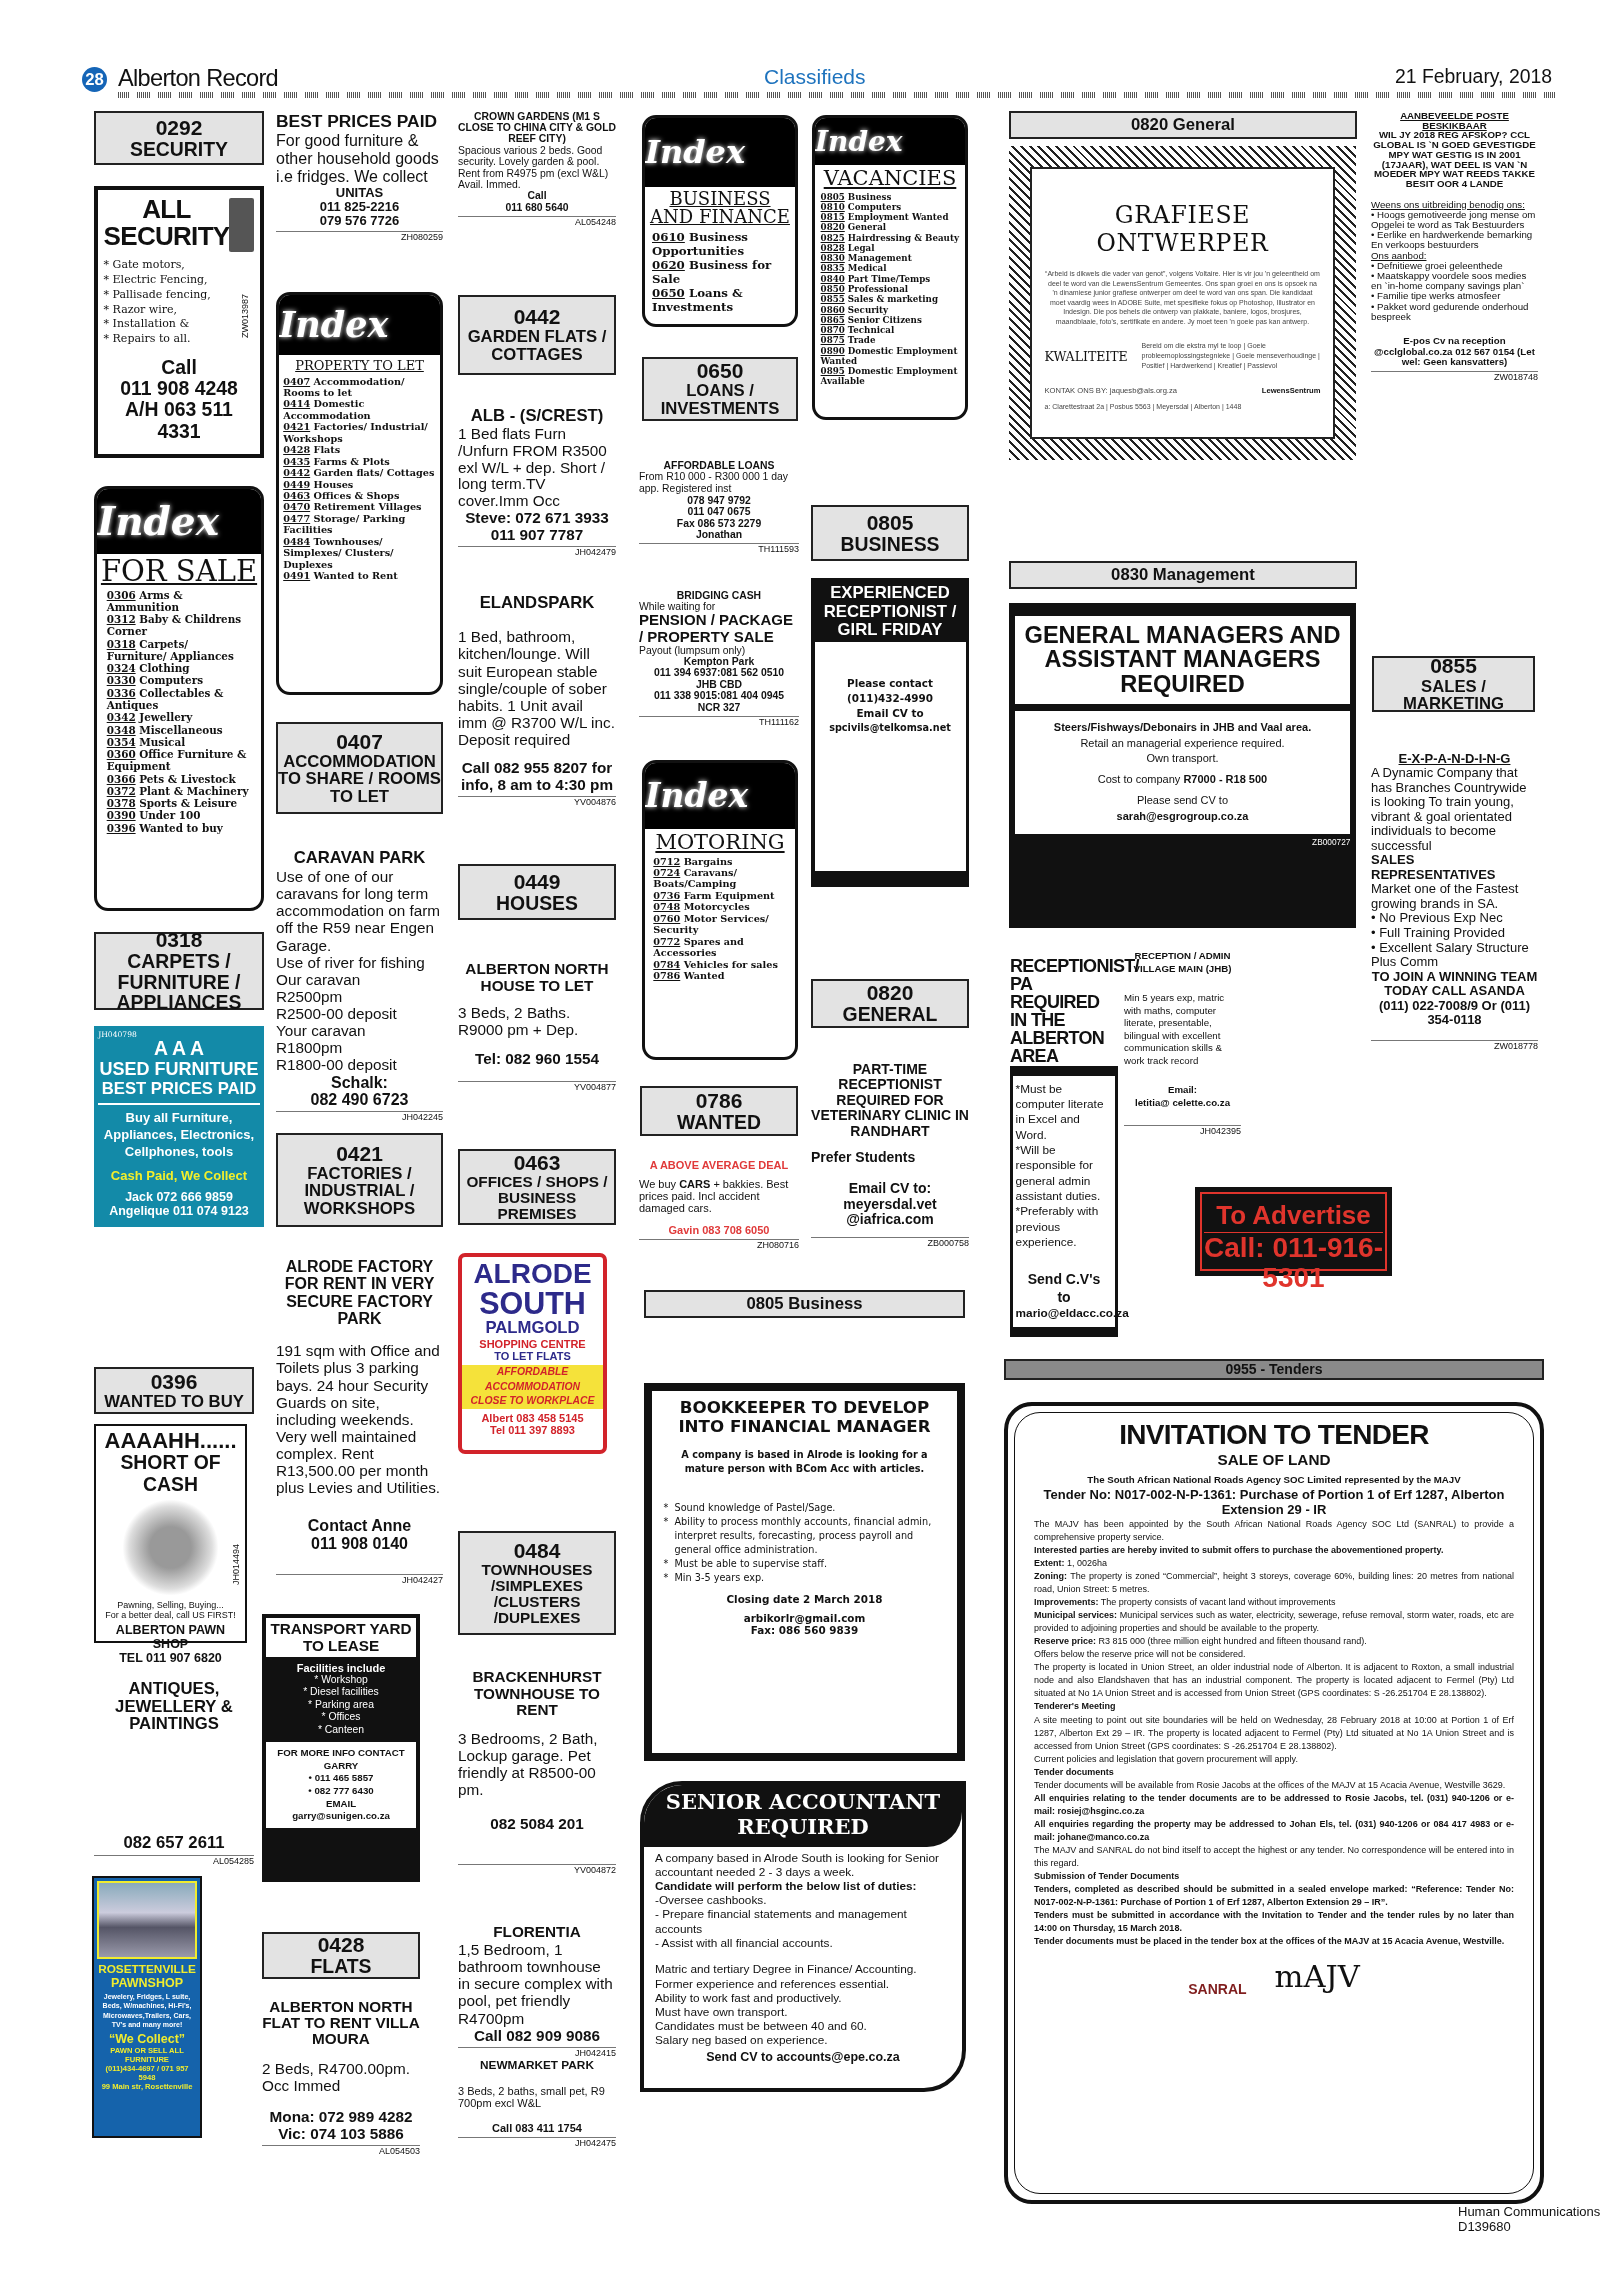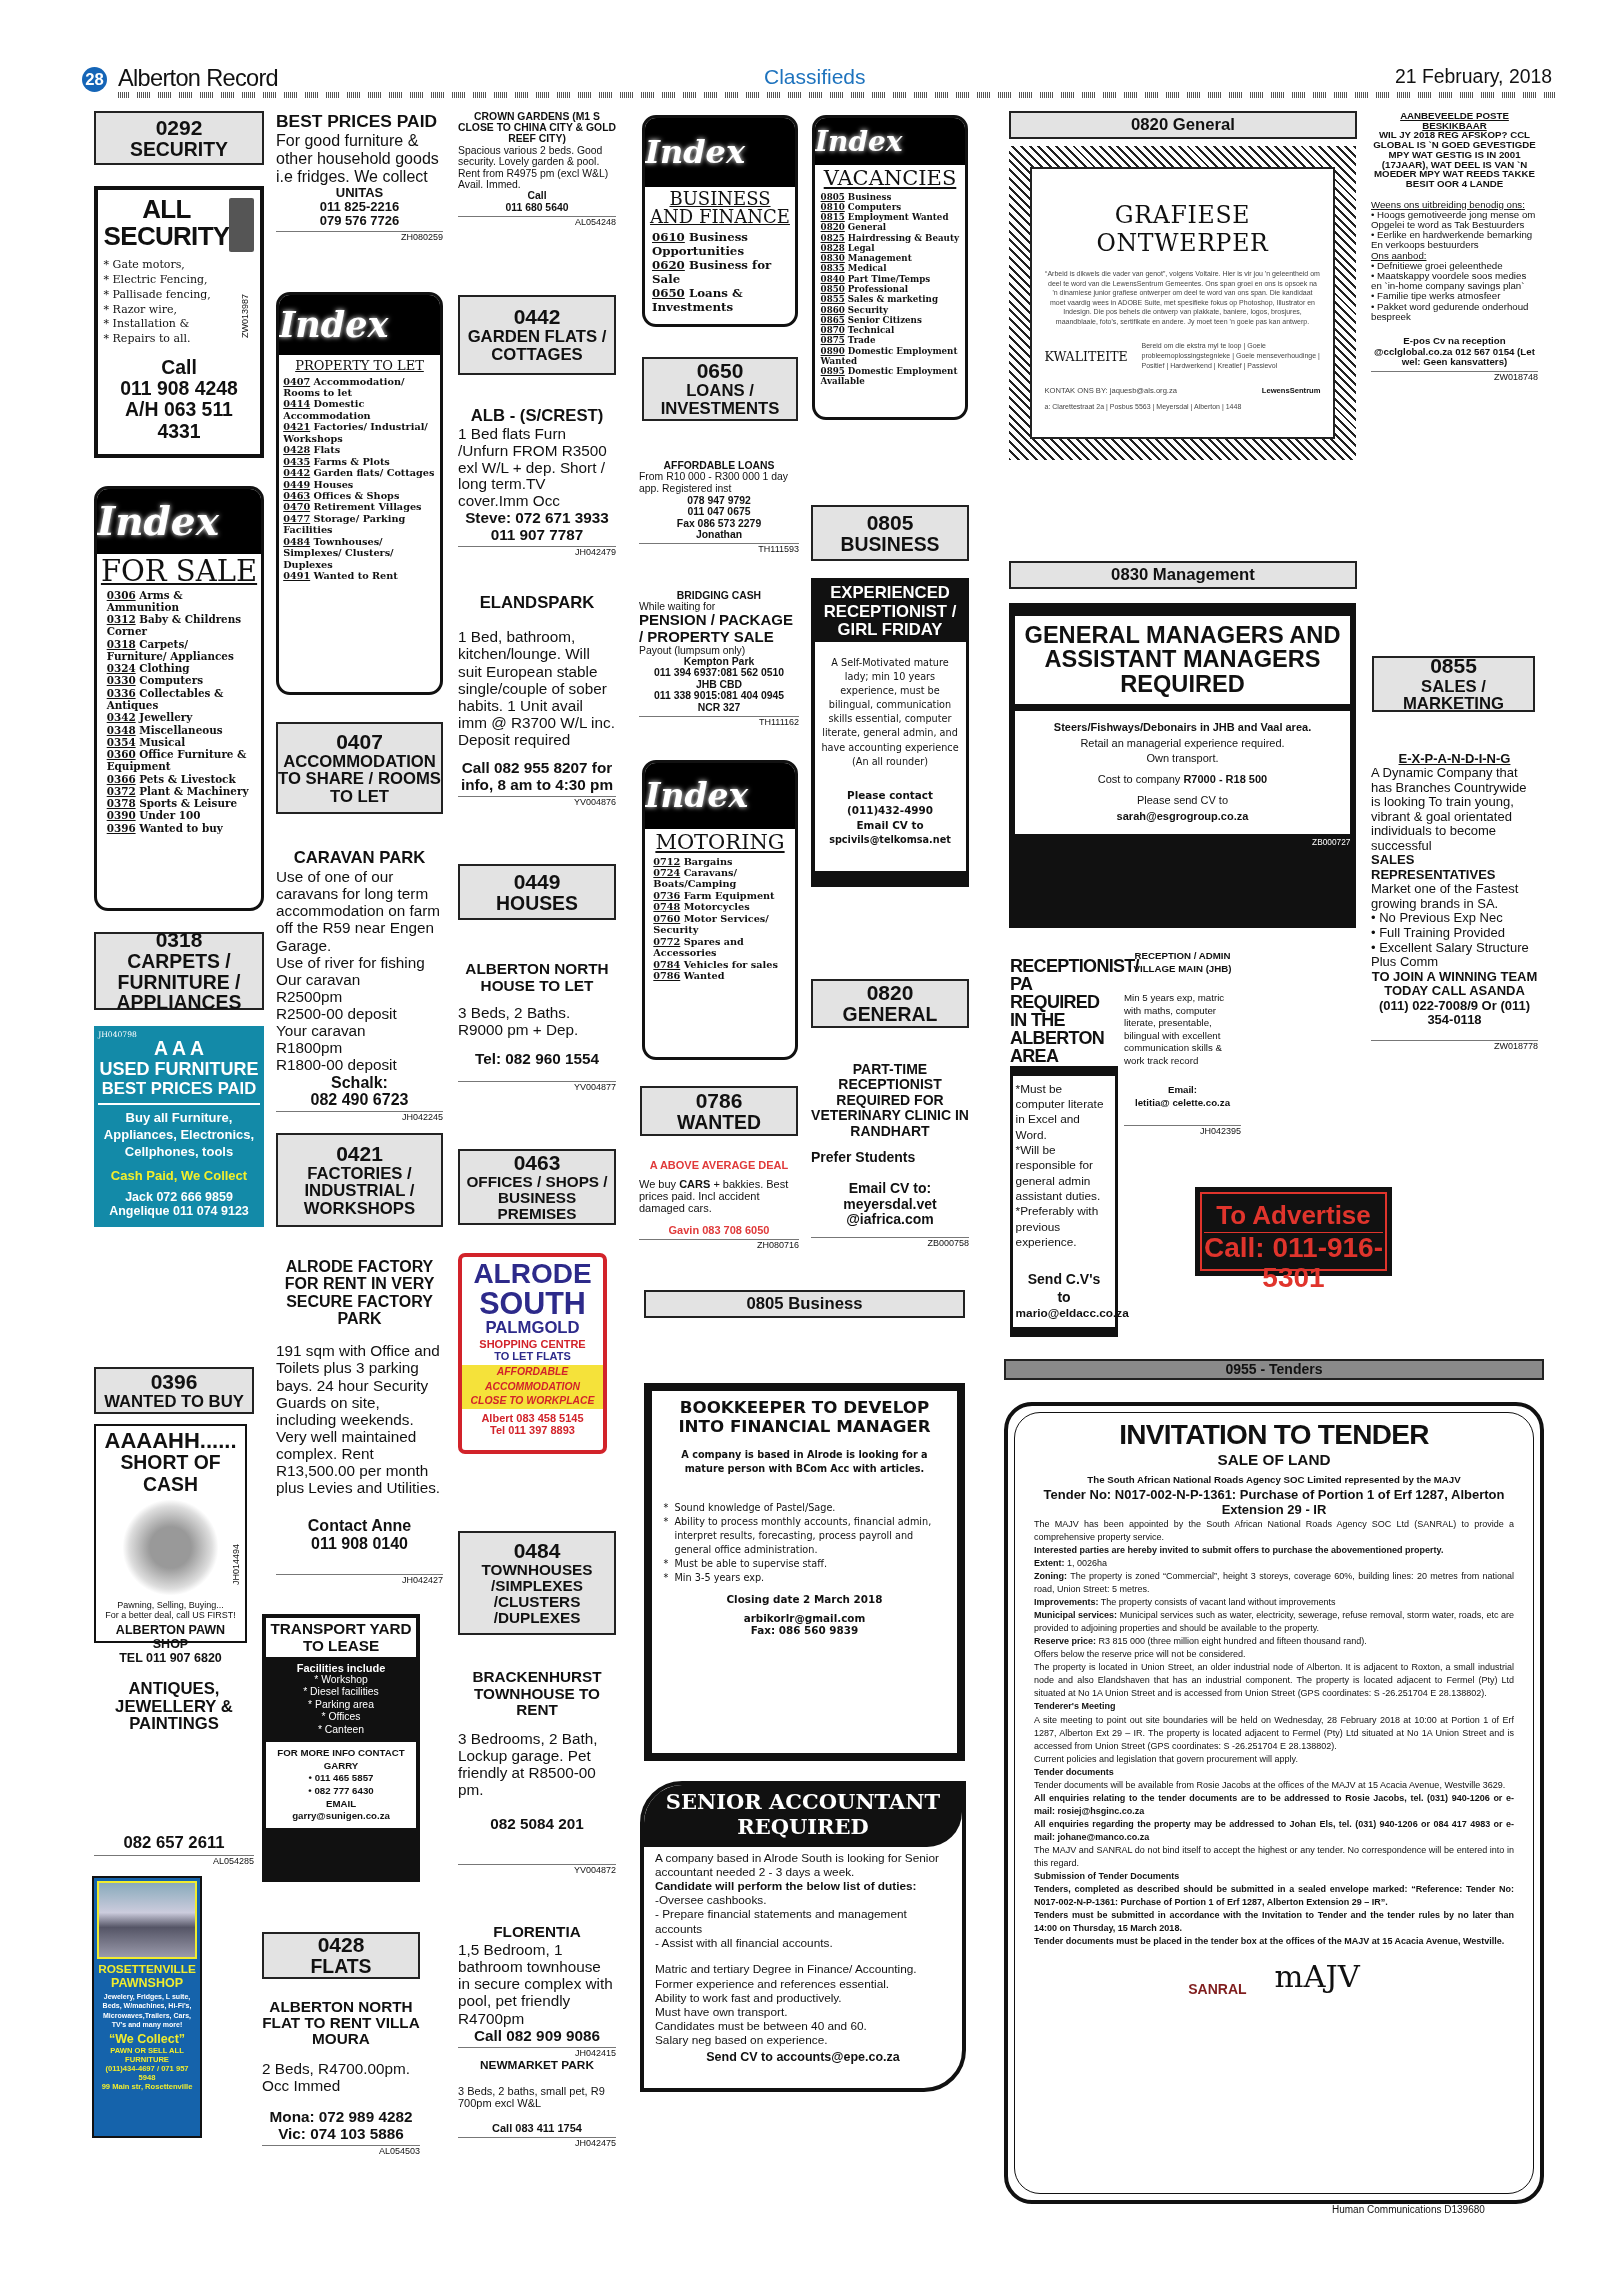--- a/index.html
+++ b/index.html
@@ -419,21 +419,20 @@
 </div>
 
 <div class="abs cls" style="left:811px;top:505px;width:158px;height:56px">
   <div class="n">0805</div>
   <div class="t">BUSINESS</div>
 </div>
 
 <div class="abs c" style="left:811px;top:578px;width:158px;height:309px;background:#111;padding:3.5px">
   <div class="b" style="color:#fff;font-size:16.7px;line-height:1.1;padding:2.8px 0">EXPERIENCED RECEPTIONIST / GIRL FRIDAY</div>
   <div style="background:#fff;height:229px;padding:14px 4.2px;font-family:'DejaVu Sans',sans-serif;font-size:9.7px;line-height:1.45">
-    <div>A Self-Motivated mature lady; min 10 years experience, must be bilingual, communication skills essential, computer literate, general admin, and have accounting experience (An all rounder)</div>
     <div class="b" style="margin-top:19.4px;font-size:10.4px">Please contact</div>
     <div class="b" style="font-size:10.4px">(011)432-4990</div>
     <div class="b" style="font-size:10.4px">Email CV to</div>
     <div class="b" style="font-size:9.7px">spcivils@telkomsa.net</div>
   </div>
 </div>
 
 <div class="abs cls" style="left:811px;top:979px;width:158px;height:49px">
   <div class="n">0820</div>
   <div class="t">GENERAL</div>
@@ -581,21 +580,21 @@
     <p class="b">Submission of Tender Documents</p>
     <p class="b">Tenders, completed as described should be submitted in a sealed envelope marked: “Reference:  Tender No: N017-002-N-P-1361: Purchase of Portion 1 of Erf 1287, Alberton Extension 29 – IR”.</p>
     <p class="b">Tenders must be submitted in accordance with the Invitation to Tender and the tender rules by no later than 14:00 on Thursday, 15 March 2018.</p>
     <p class="b">Tender documents must be placed in the tender box at the offices of the MAJV at 15 Acacia Avenue, Westville.</p>
     <div style="display:flex;justify-content:center;gap:28px;margin-top:7px;align-items:flex-end">
       <div class="b" style="font-size:14px;color:#7f1d1d">SANRAL</div>
       <div style="font-family:'DejaVu Serif',serif;font-size:30.5px">mAJV</div>
     </div>
   </div>
 </div>
-<div class="abs" style="left:1332px;top:2204px;font-size:10px">Human Communications D139680</div>
+<div class="abs" style="left:1458px;top:2204px;font-size:13px">Human Communications D139680</div>
 
 <div class="abs ad" style="left:1371px;top:111px;width:167px">
   <div class="c b" style="font-size:9.7px;line-height:1;text-decoration:underline">AANBEVEELDE POSTE BESKIKBAAR</div>
   <div class="c b" style="font-size:9.7px;line-height:1">WIL JY 2018 REG AFSKOP? CCL GLOBAL IS `N GOED GEVESTIGDE MPY WAT GESTIG IS IN 2001 (17JAAR), WAT DEEL IS VAN `N MOEDER MPY WAT REEDS TAKKE BESIT OOR 4 LANDE</div>
   <div style="font-size:9.7px;line-height:1.05;margin-top:11px;text-decoration:underline">Weens ons uitbreiding benodig ons:</div>
   <div style="font-size:9.7px;line-height:1.05" id="ccl-need">
       <div>• Hoogs gemotiveerde jong mense om Opgelei te word as Tak Bestuurders</div>
       <div>• Eerlike en hardwerkende bemarking En verkoops bestuurders</div>
     </div>
   <div style="font-size:9.7px;line-height:1.05;text-decoration:underline">Ons aanbod:</div>

